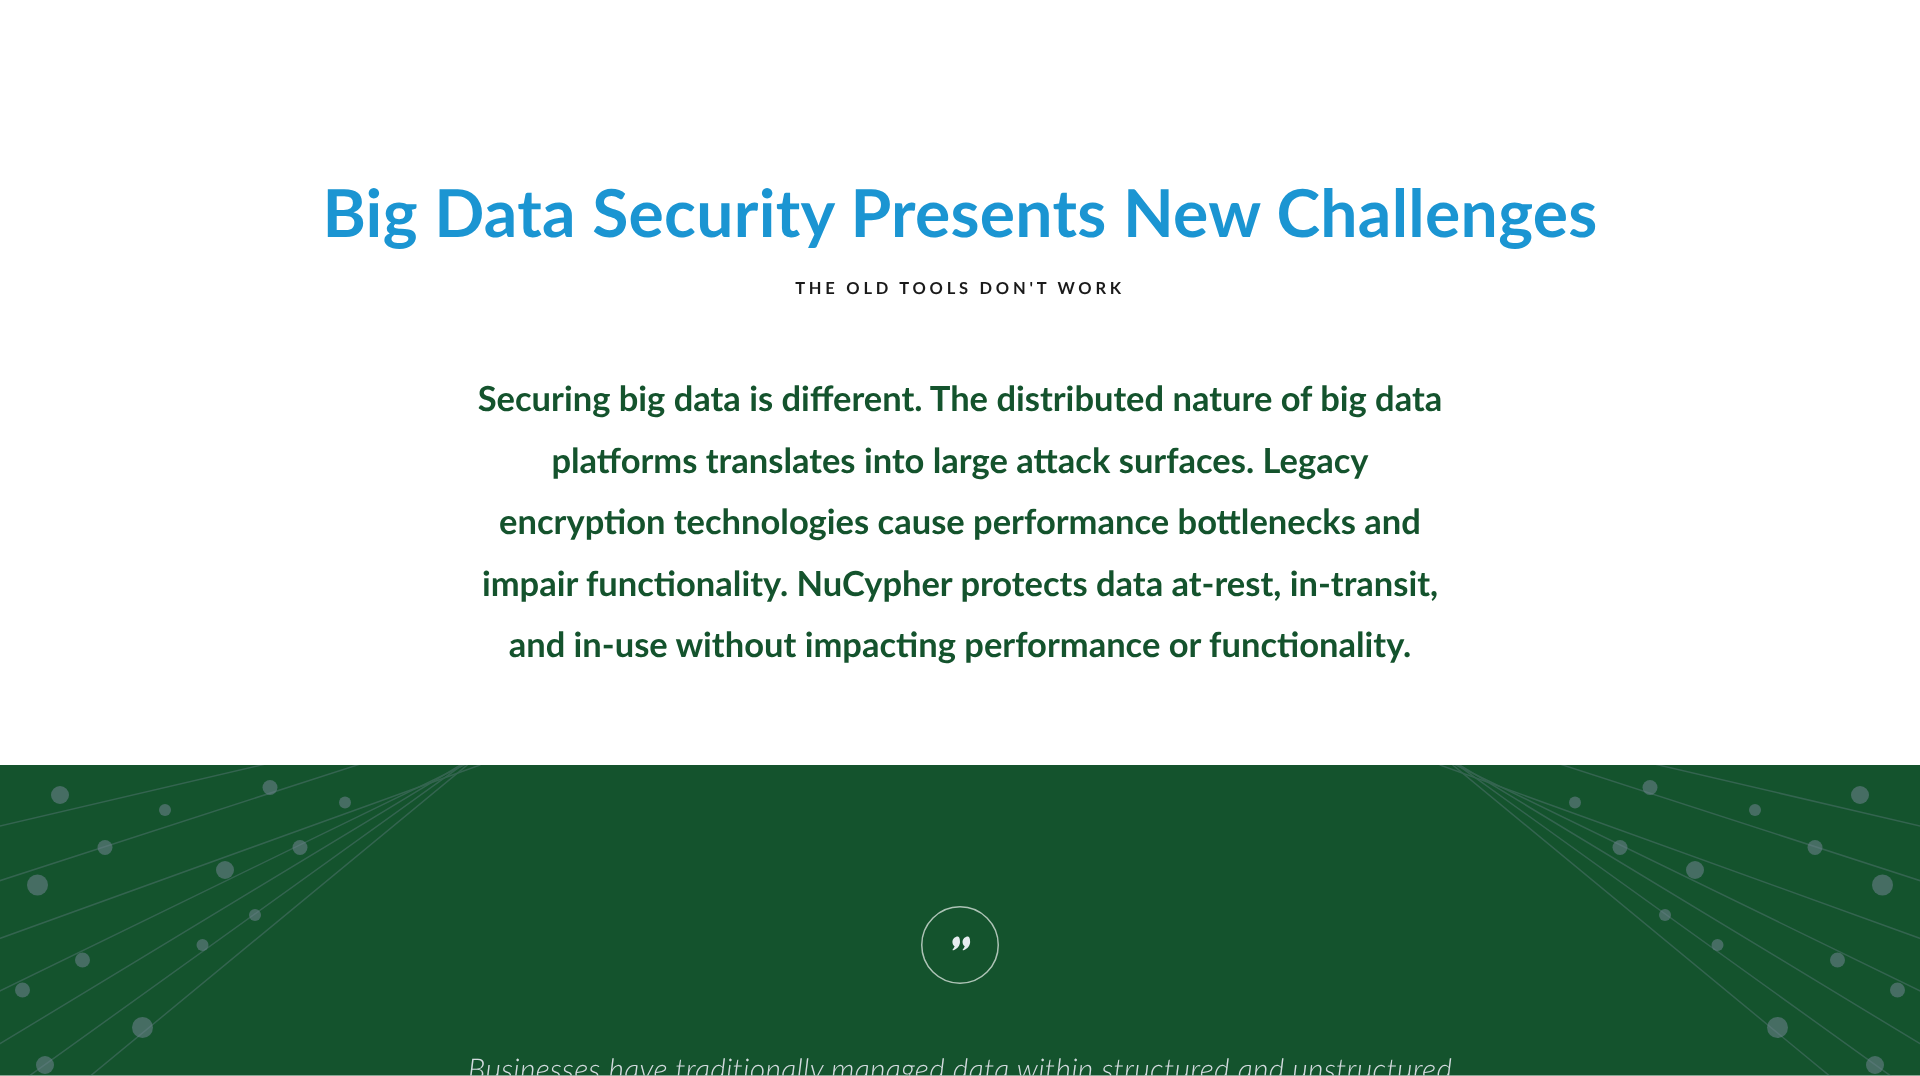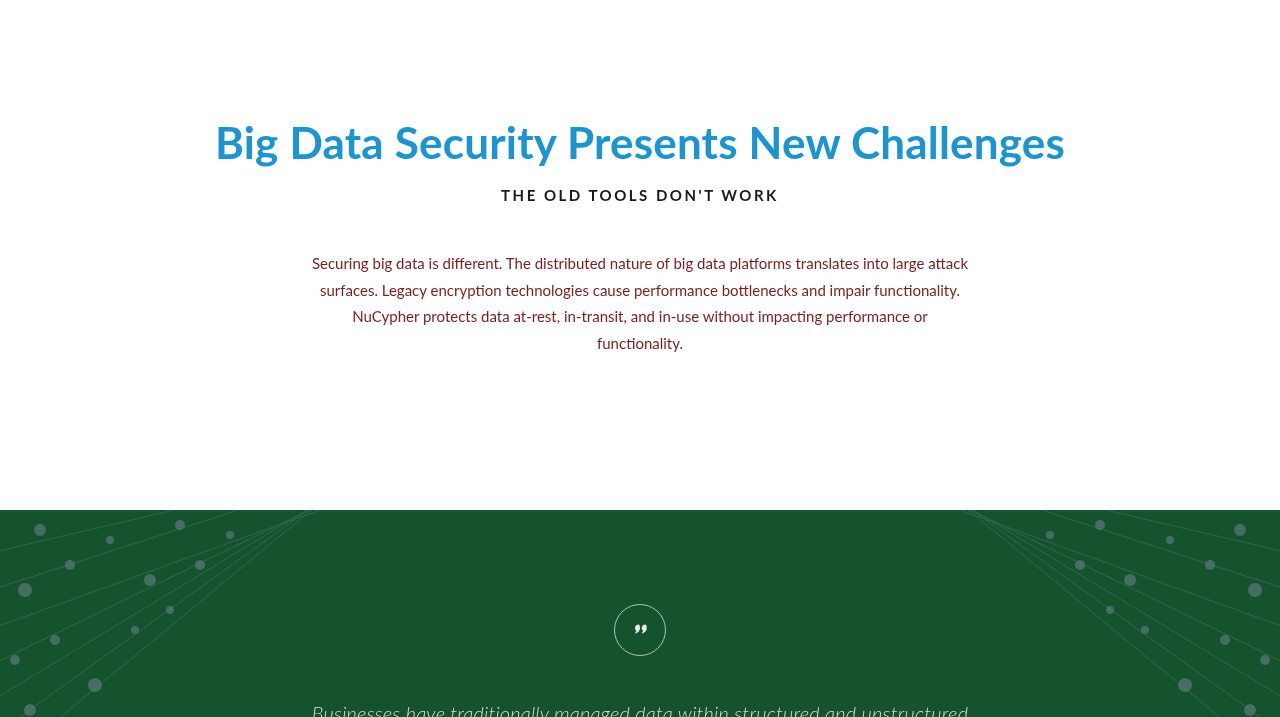--- a/index.html
+++ b/index.html
@@ -17,32 +17,32 @@
   }
   .headline {
     font-size: 44px;
     font-weight: 700;
     color: #1b95d2;
     letter-spacing: 0.2px;
     line-height: 1.25;
     margin-bottom: 16px;
   }
   .subhead {
-    font-size: 15px;
+    font-size: 11px;
     font-weight: 700;
     letter-spacing: 2.5px;
     color: #1a1a1a;
     text-transform: uppercase;
     margin-bottom: 46px;
   }
   .body-copy {
-    font-size: 15px;
+    font-size: 23px;
     line-height: 1.78;
-    color: #7f1d1d;
-    font-weight: 400;
+    color: #14532d;
+    font-weight: 700;
     max-width: 660px;
     margin: 0 auto;
   }
   .bottom-section {
     position: absolute;
     left: 0;
     right: 0;
     bottom: 0;
     height: 207px;
     background: #14532d;

